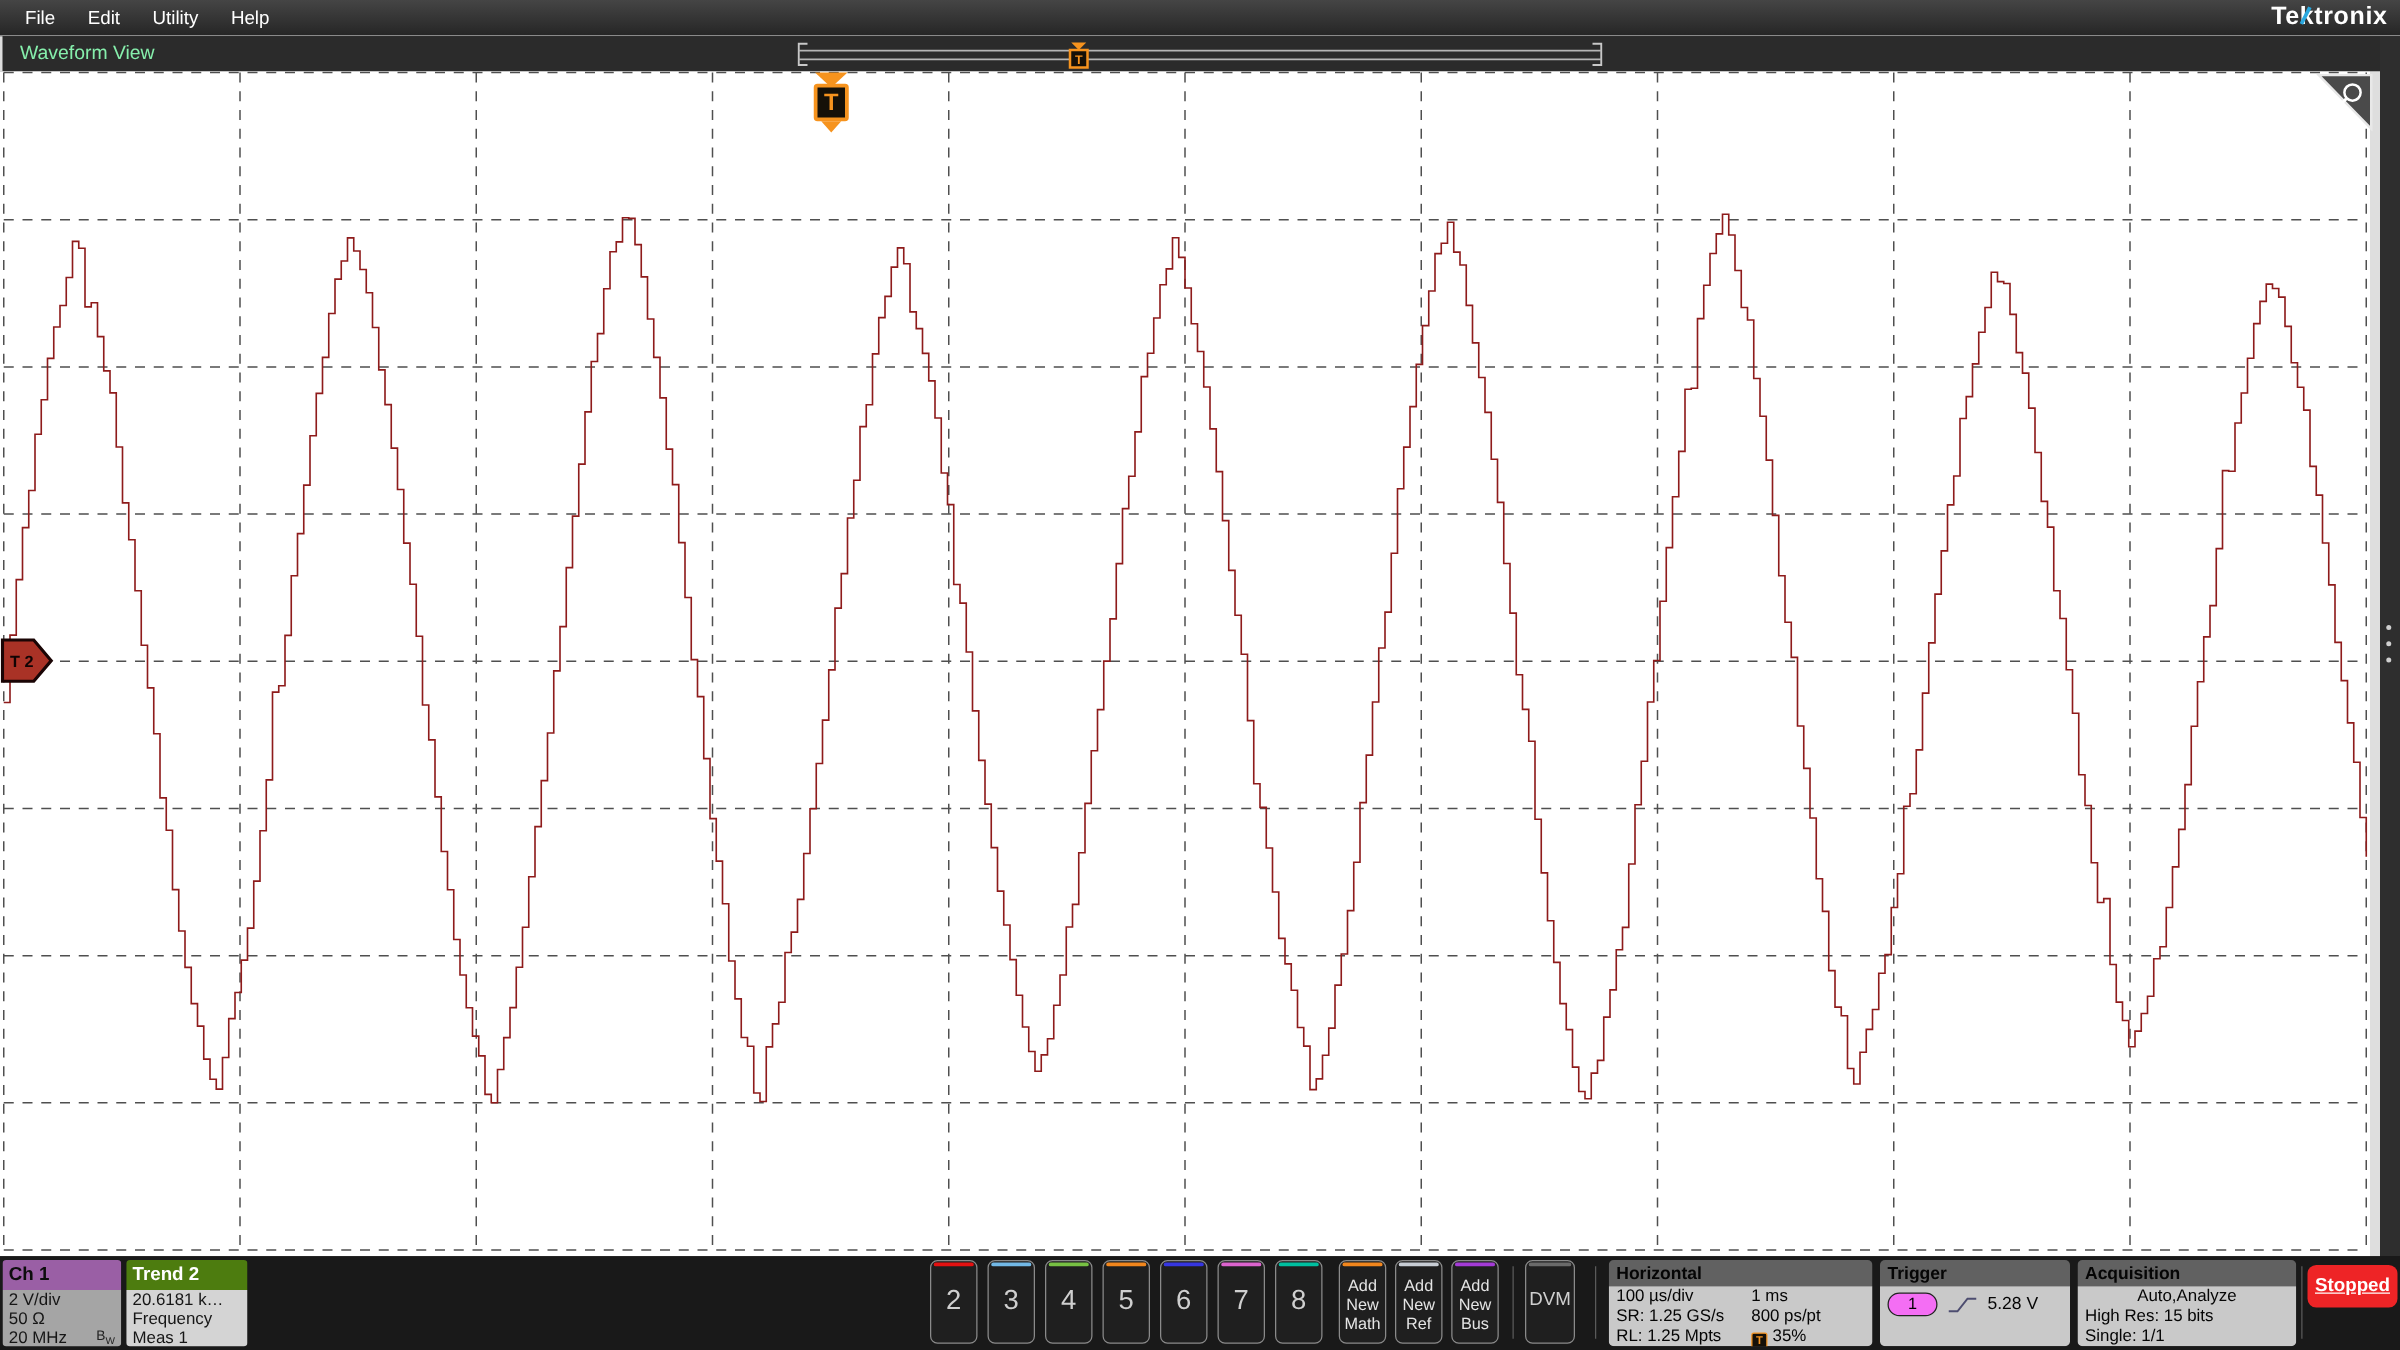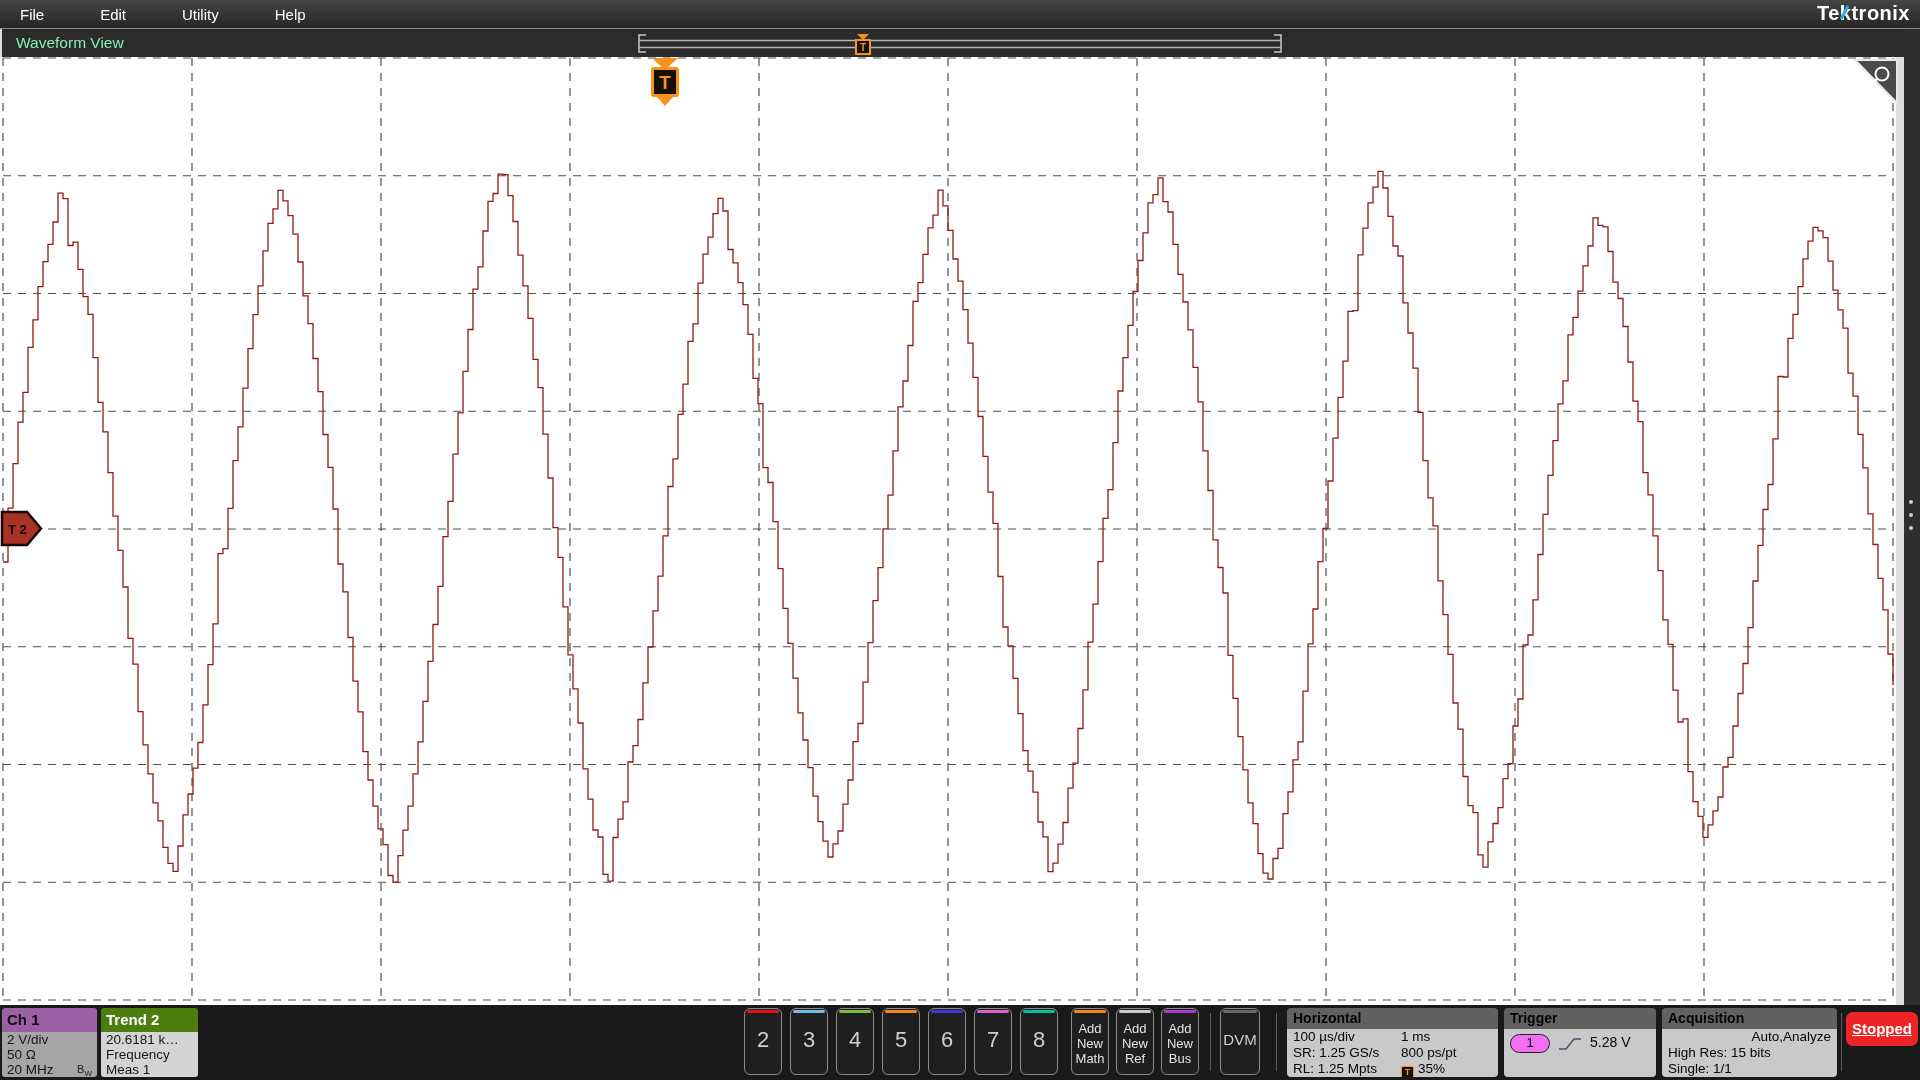--- a/index.html
+++ b/index.html
@@ -3,21 +3,21 @@
 <meta charset="utf-8">
 <style>
   * { margin:0; padding:0; box-sizing:border-box; }
   html,body { width:1920px; height:1080px; overflow:hidden; background:#1a1a1a;
               font-family:"Liberation Sans", sans-serif; }
   #app { position:relative; width:1920px; height:1080px; background:#1a1a1a; }
 
   
   #menubar { position:absolute; left:0; top:0; width:1920px; height:29px;
              background:linear-gradient(#454545,#262626); border-bottom:1px solid #8a8a8a;
-             display:flex; align-items:center; padding-left:20px; gap:56px; }
+             display:flex; align-items:center; padding-left:20px; gap:26px; }
   .menu-item { color:#fff; font-size:15px; cursor:default; }
   #logo { position:absolute; right:10px; top:2px; color:#fff; font-weight:700;
           font-size:20px; letter-spacing:0.5px; }
   #logo .slash { position:absolute; left:26px; top:3px; width:3px; height:15px;
                  background:#2aa9e0; transform:rotate(27deg); }
 
   
   #titlebar { position:absolute; left:0; top:29px; width:1904px; height:28px;
               background:#2b2b2b; border-left:2px solid #ddd;
               display:flex; align-items:center; }
@@ -80,21 +80,21 @@
   #panel-horizontal .prow { display:grid; grid-template-columns:108px 1fr; }
   .t-mini { display:inline-block; width:13px; height:13px; background:#151008; border:1.5px solid #f6931e;
             color:#f6931e; font-size:9px; font-weight:700; line-height:10px; text-align:center;
             vertical-align:-2px; margin-right:4px; border-radius:2px; }
   #panel-trigger { left:1504px; width:152px; }
   #panel-trigger .pbdy { display:flex; align-items:flex-start; padding-top:5px; }
   .src-pill { width:40px; height:19px; background:#f46ef4; border:1.5px solid #222; border-radius:10px;
               color:#000; font-size:13px; line-height:16px; text-align:center; }
   #panel-trigger svg { margin:2px 8px 0; }
   #panel-acquisition { left:1662px; width:175px; }
-  .sbrow { display:flex; justify-content:flex-end; }
+  .sbrow { display:flex; justify-content:center; }
   #stopped-btn { position:absolute; left:1846px; top:7px; width:72px; height:34px; background:#ee2426;
                  border-radius:7px; color:#fff; font-size:15px; font-weight:700; line-height:34px;
                  text-align:center;text-decoration:underline; }
 </style>
 </head>
 <body>
 
 <div id="app">
 
   <div id="menubar">

